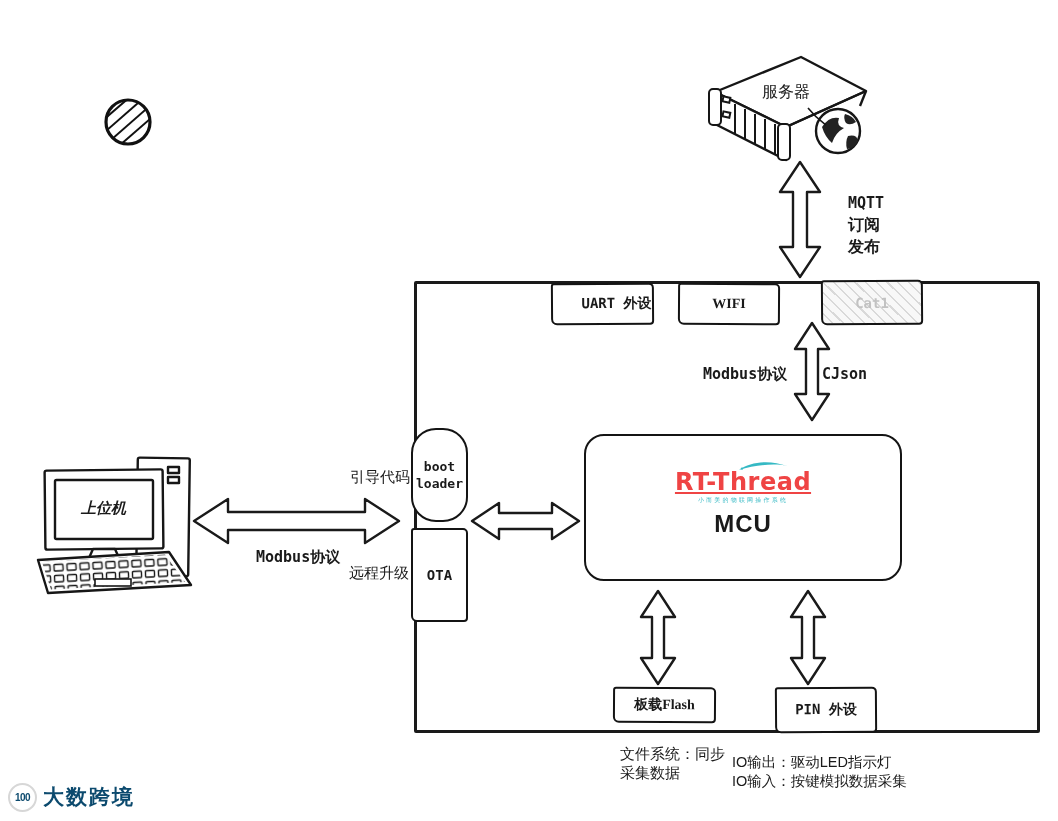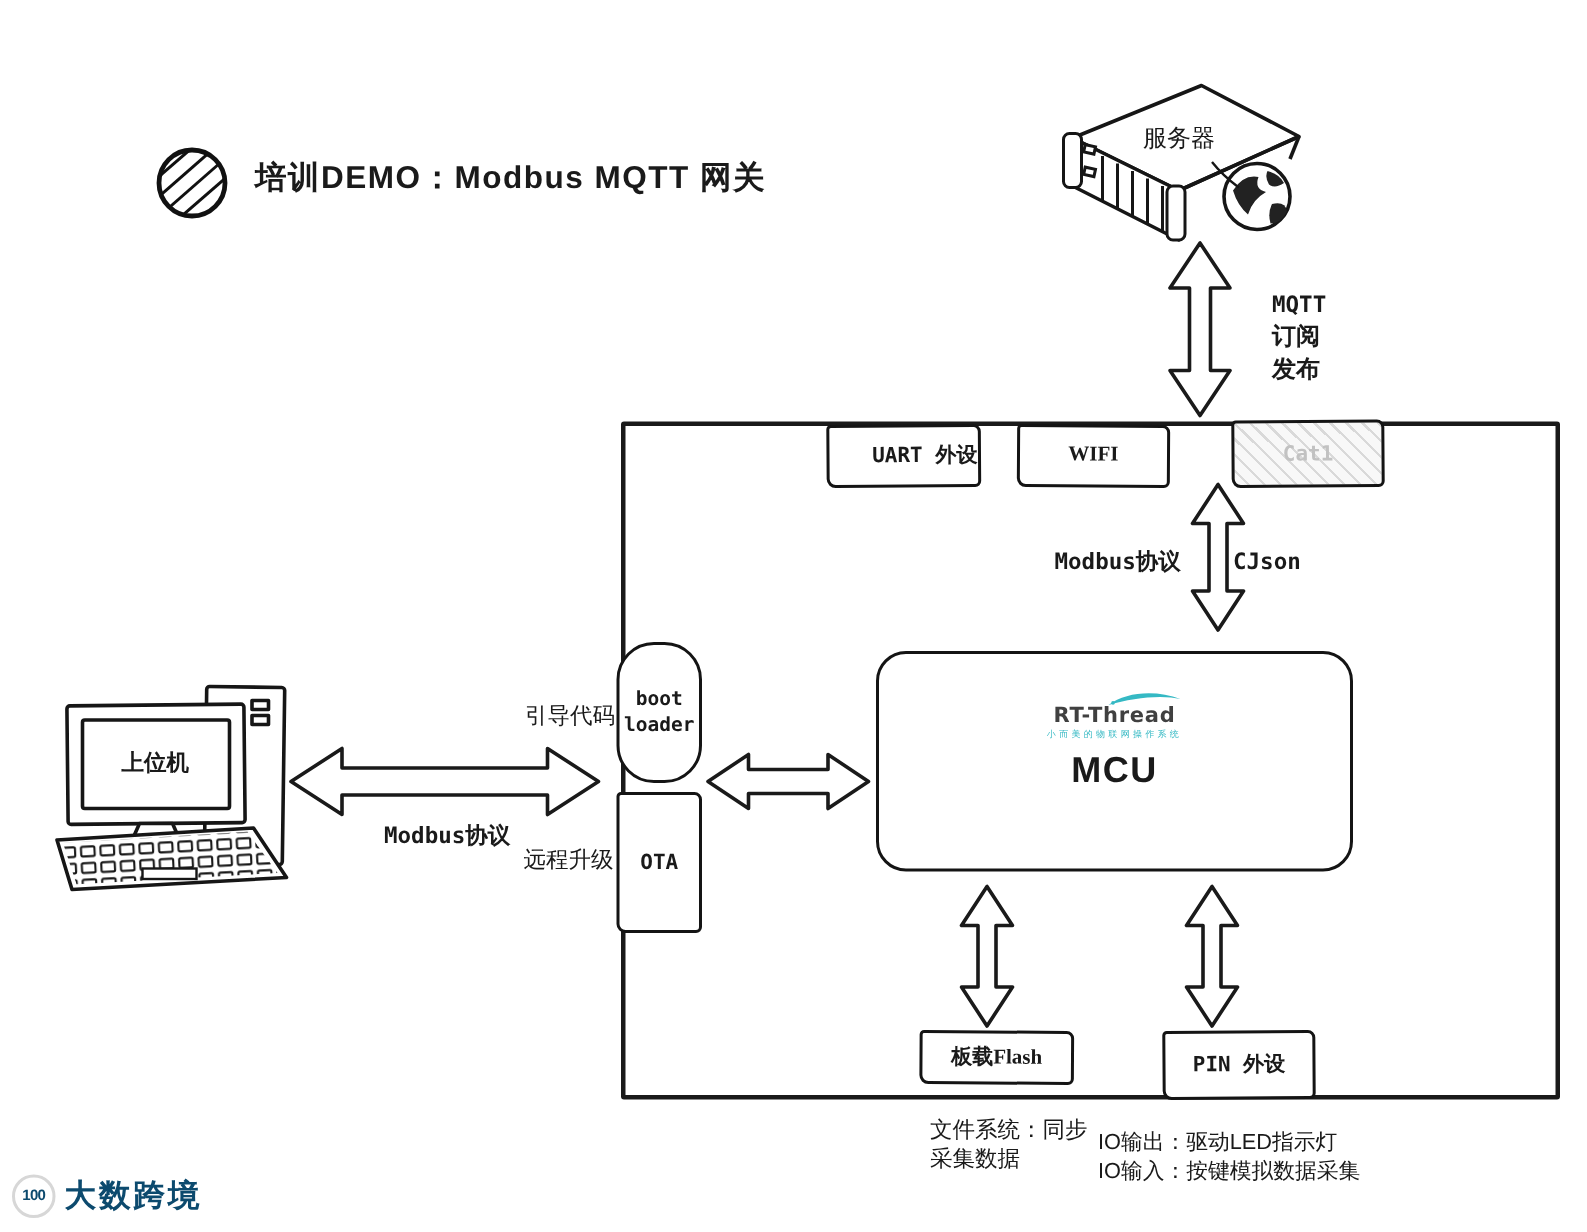--- a/index.html
+++ b/index.html
@@ -33,39 +33,39 @@
   }
   .mcu-box{
     position:absolute;left:584px;top:434px;width:318px;height:147px;box-sizing:border-box;
     background:#fff;border:2.8px solid #141414;border-radius:20px;z-index:4;
     display:flex;flex-direction:column;align-items:center;padding-top:24px;
   }
   .rt-logo{display:flex;flex-direction:column;align-items:center;line-height:1;}
   .rt-swoosh{margin-left:40px;margin-bottom:-2px;}
   .rt-name{
     font-family:"DejaVu Sans","Liberation Sans",sans-serif;font-weight:bold;
-    font-size:14px;letter-spacing:.5px;color:#404040;
+    font-size:24px;letter-spacing:.5px;color:#ef4444;text-decoration:underline;
   }
   .rt-tagline{
     font-size:6px;letter-spacing:2.2px;color:#35b9c4;margin-top:3px;white-space:nowrap;
   }
   .mcu-label{font-size:24px;font-weight:bold;margin-top:7px;letter-spacing:1px;}
   
   .lbl-mono{
     position:absolute;font-family:"DejaVu Sans Mono","Liberation Mono",monospace;
     font-weight:bold;font-size:15px;white-space:nowrap;z-index:5;
   }
   .lbl-sans{position:absolute;font-size:15px;white-space:nowrap;z-index:5;}
   .mqtt-note{position:absolute;left:848px;top:192px;z-index:5;line-height:22px;}
   .mqtt-note .m1{font-family:"DejaVu Sans Mono","Liberation Mono",monospace;font-weight:bold;font-size:15px;}
   .mqtt-note .m2{font-size:16px;font-weight:600;}
   .note{position:absolute;font-size:15px;line-height:19px;z-index:5;}
   .host-label{
     position:absolute;left:55px;top:499px;width:97px;text-align:center;
-    font-size:15px;font-weight:600;z-index:5;
+    font-size:15px;font-weight:600;z-index:5;font-style:italic;
   }
   .watermark{
     position:absolute;left:8px;top:783px;display:flex;align-items:flex-start;gap:6px;
     color:#0c4a6e;z-index:6;
   }
   .wm-logo{
     width:25px;height:25px;border:2.5px solid #d7d7d7;border-radius:50%;
     display:flex;align-items:center;justify-content:center;
     font-size:10px;font-weight:bold;letter-spacing:-.5px;
   }
@@ -87,21 +87,20 @@
     <g clip-path="url(#circClip)" stroke="#111" stroke-width="2">
       <line x1="-10" y1="22" x2="30" y2="-12"></line>
         <line x1="-8" y1="32" x2="36" y2="-6"></line>
       <line x1="-4" y1="42" x2="44" y2="0"></line>
         <line x1="2" y1="50" x2="50" y2="8"></line>
       <line x1="10" y1="56" x2="56" y2="16"></line>
         <line x1="20" y1="62" x2="62" y2="26"></line>
       <line x1="30" y1="66" x2="66" y2="36"></line>
     </g>
   </svg>
-  <div class="page-title">培训DEMO：Modbus MQTT 网关</div>
 
   <svg class="abs" style="left:690px;top:48px;" width="200" height="125" viewBox="0 0 200 125">
     <g fill="#fff" stroke="#161616" stroke-width="2.4" stroke-linejoin="round">
       <polygon points="25,44 111,9 176,43 96,79"></polygon>
       <polygon points="25,44 96,79 96,112 25,76"></polygon>
       <line x1="96" y1="79" x2="176" y2="43"></line>
       <line x1="176" y1="43" x2="170" y2="58"></line>
     </g>
     <g stroke="#161616" stroke-width="2" fill="#fff">
       <line x1="45" y1="56" x2="45" y2="86"></line>

